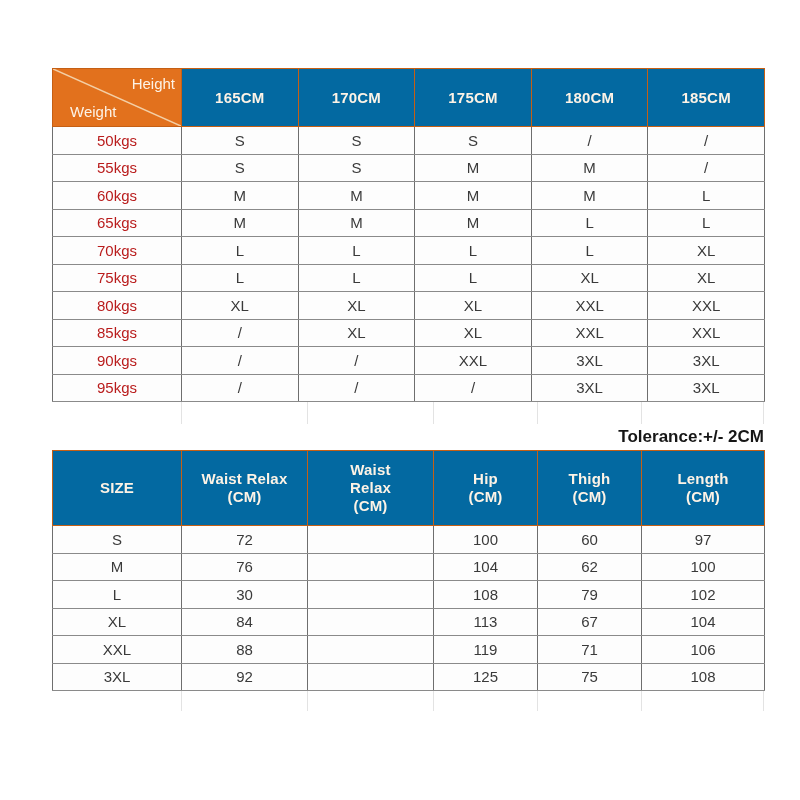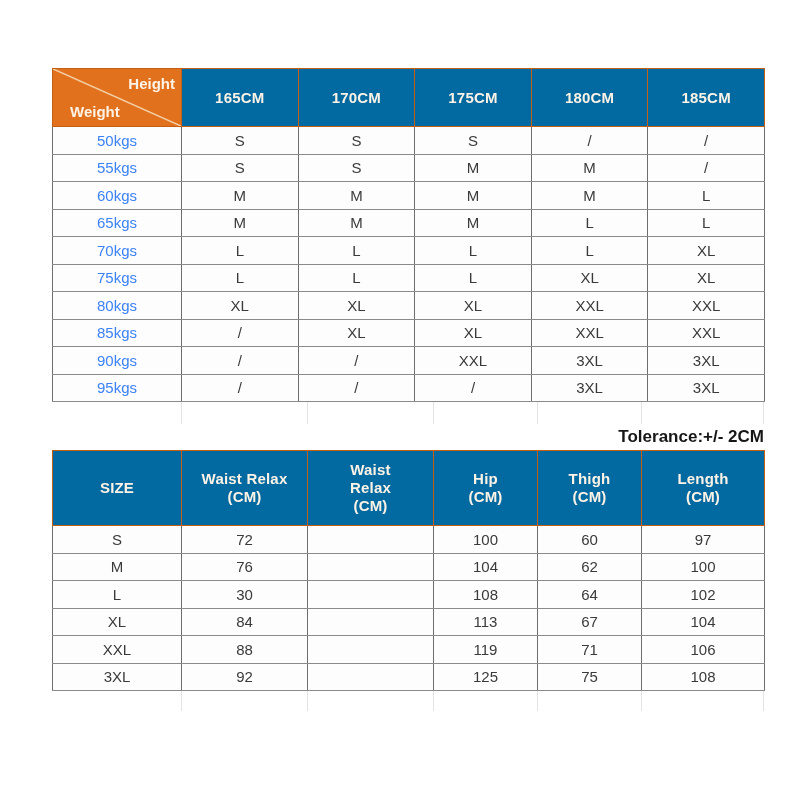--- a/index.html
+++ b/index.html
@@ -81,27 +81,27 @@
     width: 100%; height: 100%;
     pointer-events: none;
   }
   .corner-cell .diag line {
     stroke: #f3cfa6;
     stroke-width: 1.6;
   }
   .corner-lbl {
     position: absolute;
     color: #fdf3e6;
-    font-weight: bold;
+    font-weight: normal;
     font-size: 15px;
   }
   .corner-lbl.height { right: 6px; top: 6px; }
   .corner-lbl.weight { left: 17px; bottom: 6px; }
 
-  .wt-lab { font-size: 15px; color: #3b82f6; }
+  .wt-lab { font-size: 15px; color: #b91c1c; }
 
   
   .gap-block {
     width: 712px;
     position: relative;
   }
   .gap-space {
     height: 22px;
     position: relative;
   }
@@ -317,21 +317,21 @@
         <td></td>
         <td>104</td>
         <td>62</td>
         <td>100</td>
       </tr>
       <tr>
         <td>L</td>
         <td>30</td>
         <td></td>
         <td>108</td>
-        <td>64</td>
+        <td>79</td>
         <td>102</td>
       </tr>
       <tr>
         <td>XL</td>
         <td>84</td>
         <td></td>
         <td>113</td>
         <td>67</td>
         <td>104</td>
       </tr>

